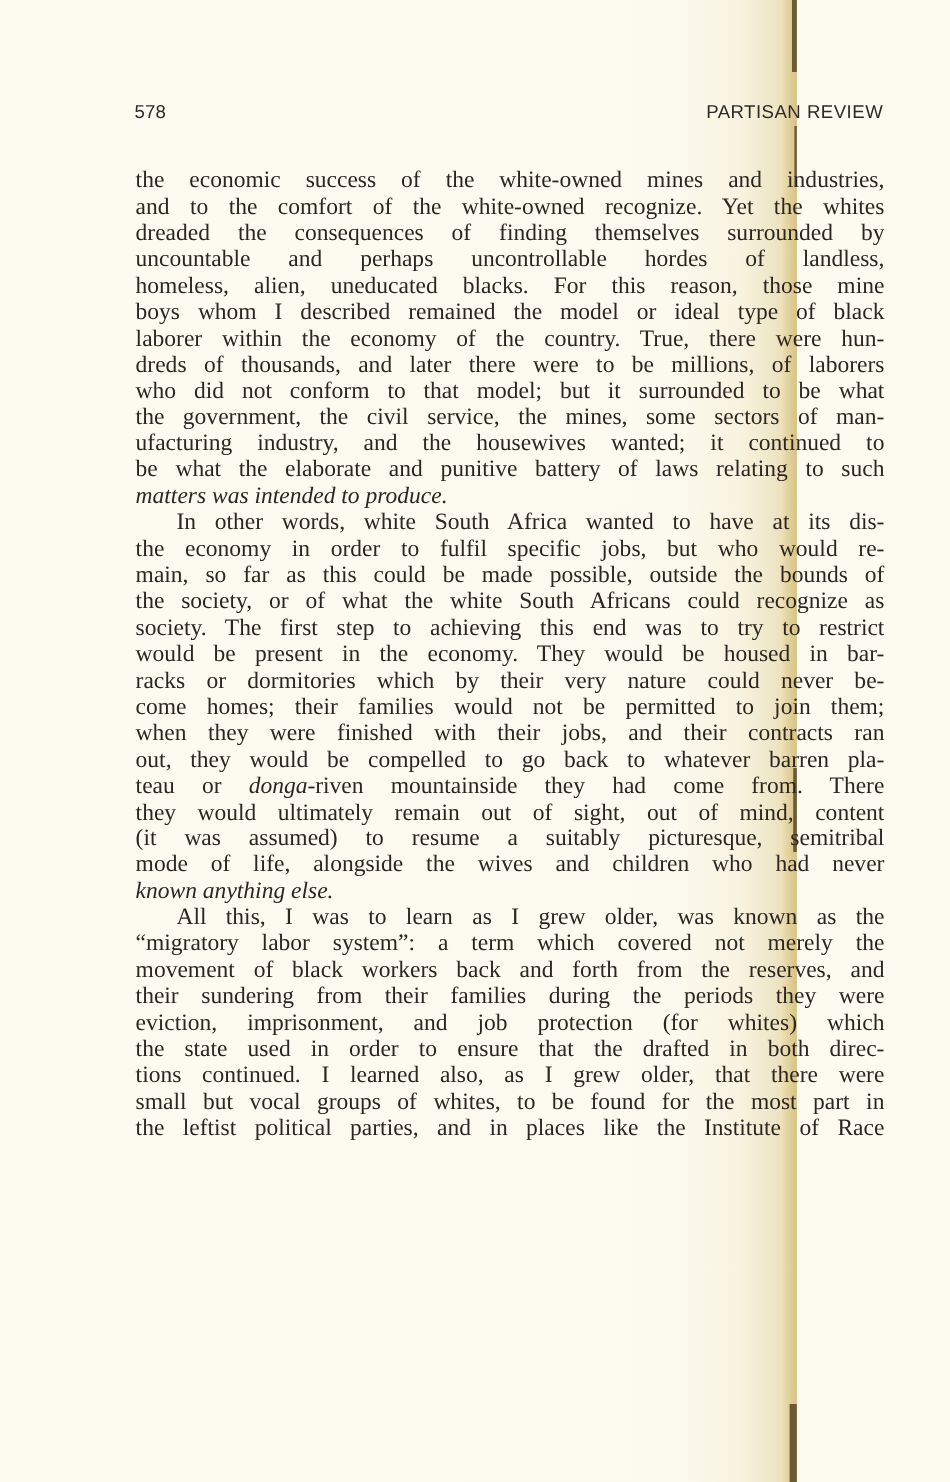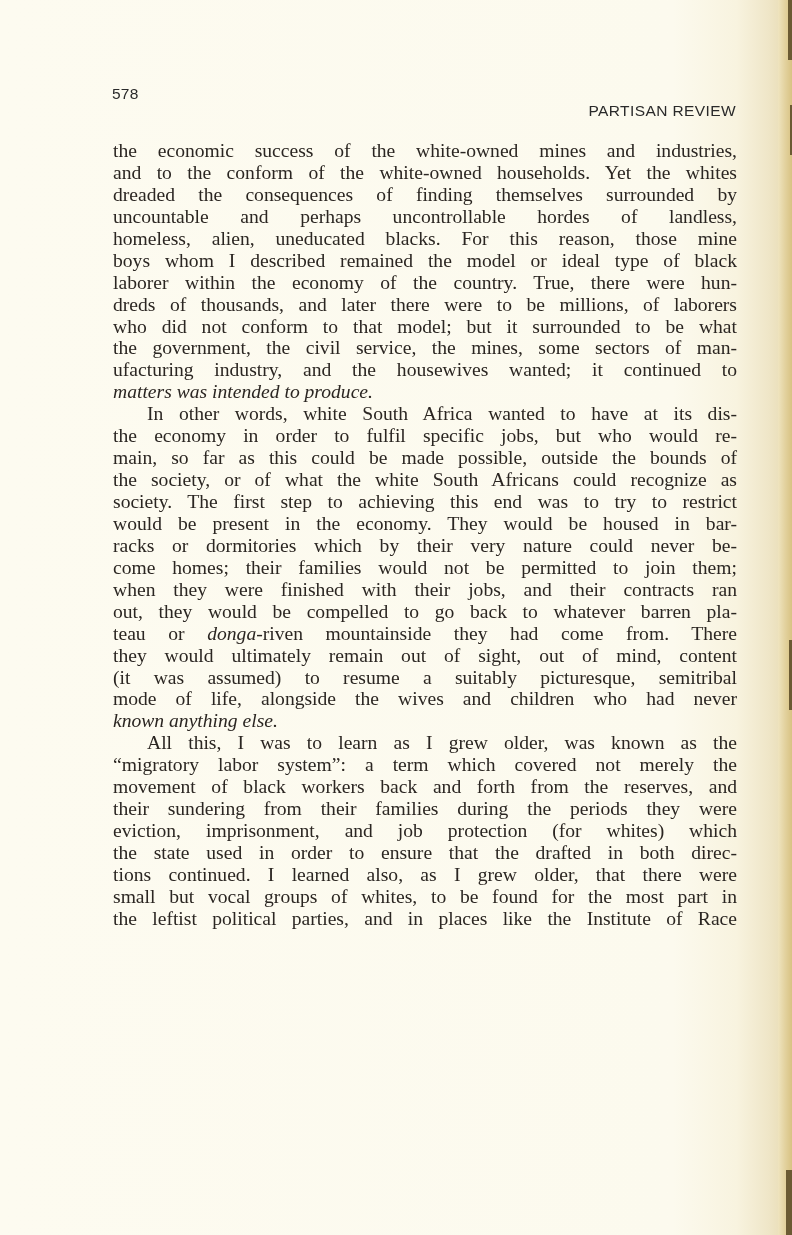--- a/index.html
+++ b/index.html
@@ -9,21 +9,21 @@
     body {
       width: 792px;
       height: 1235px;
       overflow: hidden;
       background: #fdfbef;
       position: relative;
     }
     .page {
       position: absolute;
       left: 0; top: 0;
-      width: 792px;
+      width: 664px;
       height: 1235px;
       background: linear-gradient(to right, #fdfbf0 0%, #fcfaee 85%, #f8f3df 93%, #efe6c8 97%, #e6d8ad 100%);
     }
     .edge {
       position: absolute;
       right: 0; top: 0;
       width: 14px;
       height: 1235px;
       background: linear-gradient(to right, #efe4bf 0%, #e3d29f 50%, #d8c283 100%);
     }
@@ -47,21 +47,20 @@
     .page-number {
       position: absolute;
       left: 0;
       top: 0;
     }
     .journal-title {
       position: absolute;
       right: 0;
       top: 0;
       letter-spacing: 0.4px;
-      margin-top: 17px;
     }
     .body-text {
       position: absolute;
       top: 140px;
       left: 113px;
       width: 624px;
       font-family: "Liberation Serif", serif;
       font-size: 19.6px;
       line-height: 21.95px;
       color: #2b2622;
@@ -95,30 +94,31 @@
     <div class="edge-mark" style="top:1170px;height:65px;width:6px;"></div>
   </div>
 
   <div class="running-head">
     <span class="page-number">578</span>
     <span class="journal-title">PARTISAN REVIEW</span>
   </div>
 
   <div class="body-text">
     <span class="line">the economic success of the white-owned mines and industries,</span>
-    <span class="line">and to the conform of the white-owned households. Yet the whites</span>
+    <span class="line">and to the comfort of the white-owned recognize. Yet the whites</span>
     <span class="line">dreaded the consequences of finding themselves surrounded by</span>
     <span class="line">uncountable and perhaps uncontrollable hordes of landless,</span>
     <span class="line">homeless, alien, uneducated blacks. For this reason, those mine</span>
     <span class="line">boys whom I described remained the model or ideal type of black</span>
     <span class="line">laborer within the economy of the country. True, there were hun-</span>
     <span class="line">dreds of thousands, and later there were to be millions, of laborers</span>
     <span class="line">who did not conform to that model; but it surrounded to be what</span>
     <span class="line">the government, the civil service, the mines, some sectors of man-</span>
     <span class="line">ufacturing industry, and the housewives wanted; it continued to</span>
+    <span class="line">be what the elaborate and punitive battery of laws relating to such</span>
     <span class="line last">matters was intended to produce.</span>
     <span class="line indent">In other words, white South Africa wanted to have at its dis-</span>
     <span class="line">the economy in order to fulfil specific jobs, but who would re-</span>
     <span class="line">main, so far as this could be made possible, outside the bounds of</span>
     <span class="line">the society, or of what the white South Africans could recognize as</span>
     <span class="line">society. The first step to achieving this end was to try to restrict</span>
     <span class="line">would be present in the economy. They would be housed in bar-</span>
     <span class="line">racks or dormitories which by their very nature could never be-</span>
     <span class="line">come homes; their families would not be permitted to join them;</span>
     <span class="line">when they were finished with their jobs, and their contracts ran</span>

